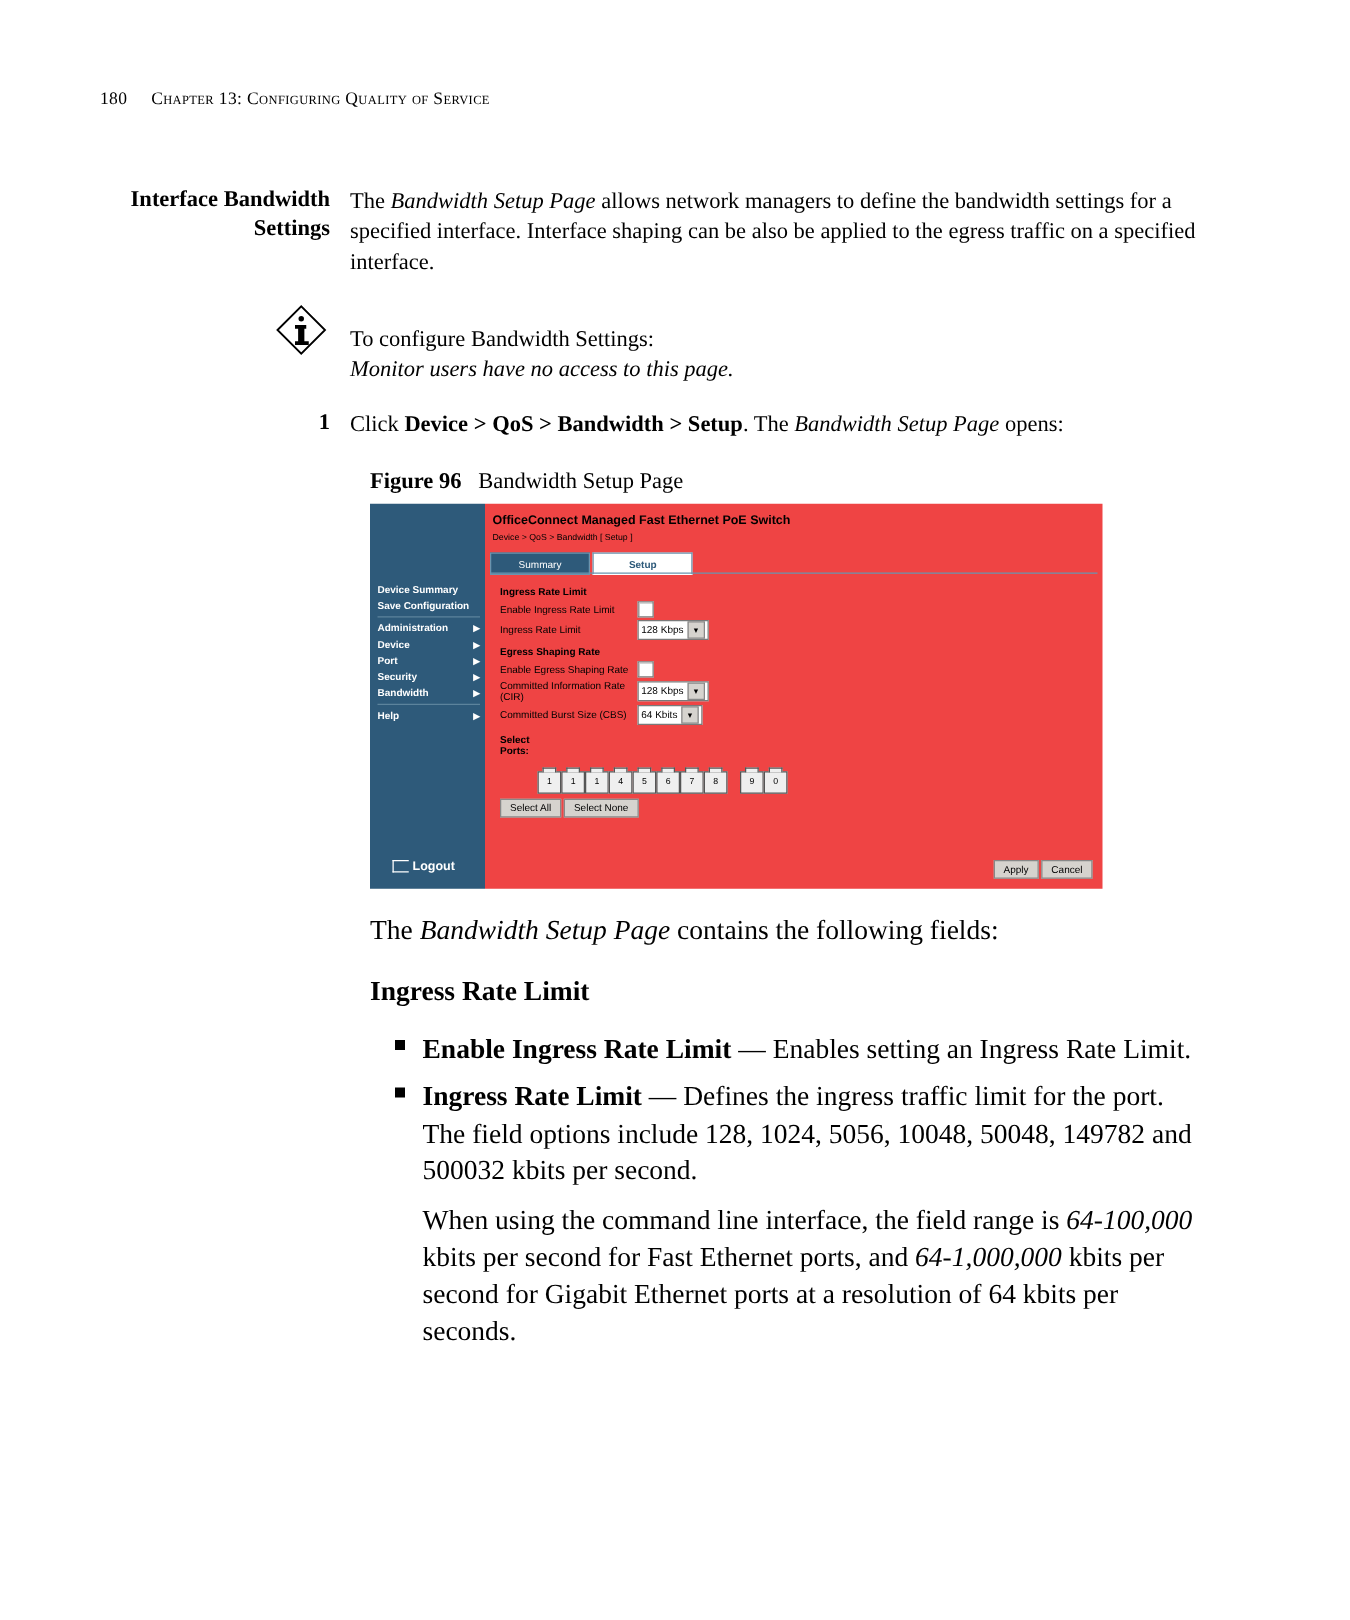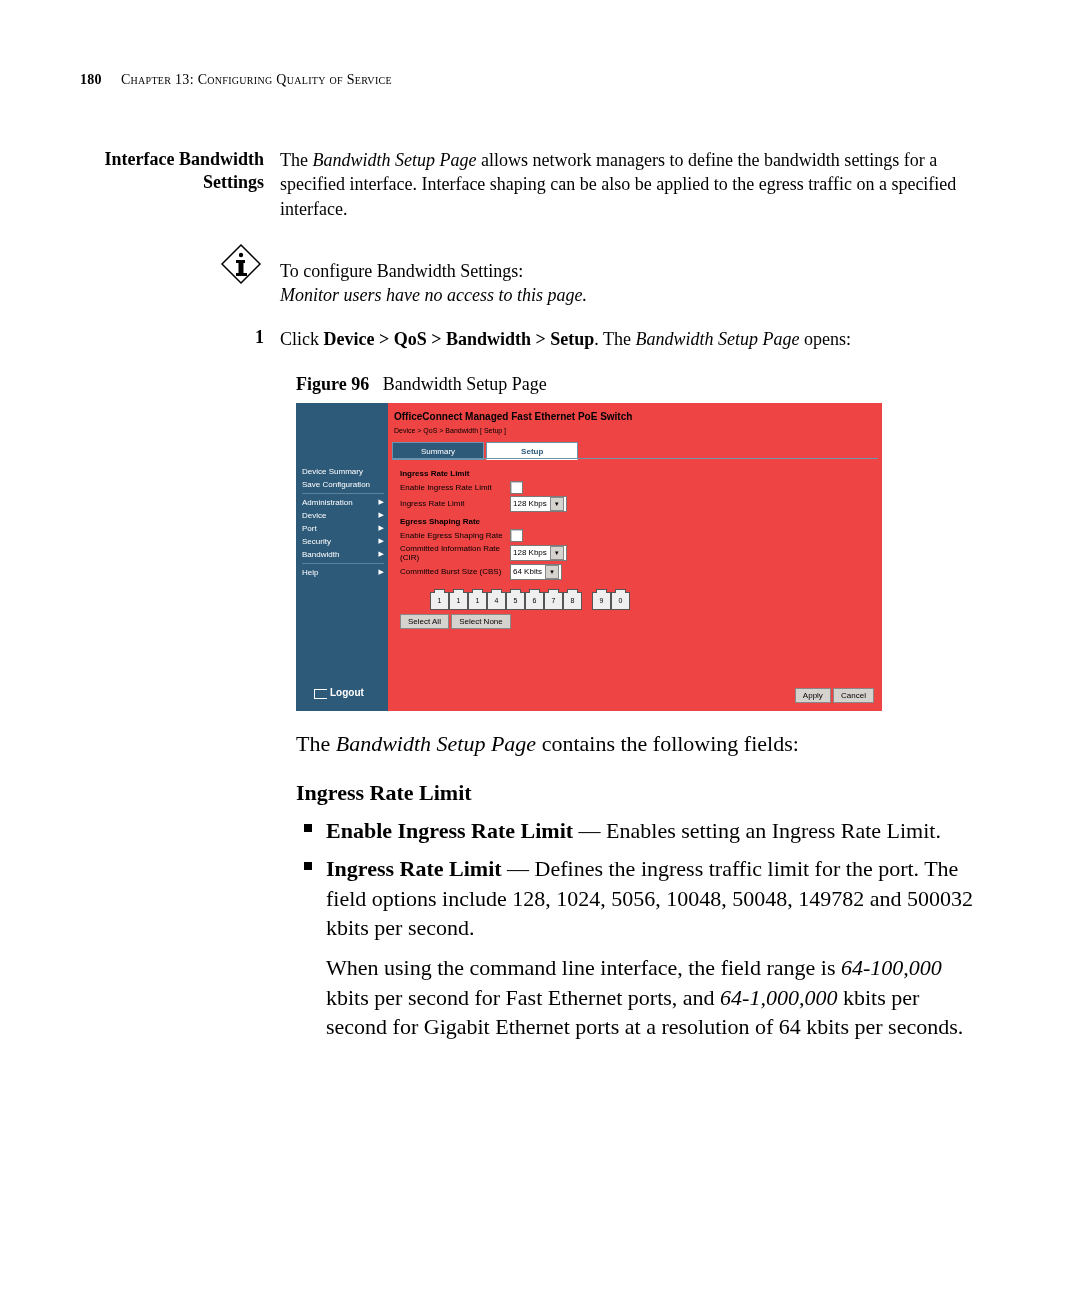--- a/index.html
+++ b/index.html
@@ -1,18 +1,18 @@
 <!DOCTYPE html>
 <html><head>
 <meta charset="utf-8">
 <style>
   html,body{margin:0;padding:0;background:#fff;font-family:"Times New Roman",serif;color:#000}
   .page{width:1080px;height:1296px;position:relative;padding:72px 96px 0 80px;box-sizing:border-box}
   .runhead{font-size:14px;letter-spacing:.3px}
-  .runhead b{font-weight:700}
+  .runhead b{font-weight:400}
   .sc{font-variant:small-caps}
   .two-col{display:flex;margin-top:60px}
   .lcol{width:200px;flex:0 0 200px;text-align:right;padding-right:16px;box-sizing:border-box}
   .rcol{flex:1;font-size:18px;line-height:1.35}
   .sect-head{font-weight:700;font-size:18px;line-height:1.3}
   em{font-style:italic}
   .note-row{display:flex;margin-top:20px}
   .note-icon{width:200px;flex:0 0 200px;display:flex;justify-content:flex-end;padding-right:16px;box-sizing:border-box}
   .note-icon-wrap{width:46px;height:46px}
   .rcol2{flex:1;font-size:18px;line-height:1.35}
@@ -21,31 +21,31 @@
   .step-txt{flex:1;font-size:18px;line-height:1.35}
   .fig-cap{margin:22px 0 8px 16px;font-size:18px}
   .fig-cap b{font-weight:700}
   .screenshot{margin-left:16px;width:586px;height:308px;background:#fff;position:relative;font-family:Arial,Helvetica,sans-serif;font-size:8px;color:#000;border:0}
   
   .ss-nav{position:absolute;left:0;top:0;width:92px;height:308px;background:#2e5a7a;color:#fff}
   .ss-logo{position:absolute;left:18px;top:0;width:70px;height:50px}
   .ss-logo-text{position:absolute;left:6px;top:30px;font-size:20px;letter-spacing:.5px;color:#000;font-family:Arial}
   .ss-logo-wrap{position:absolute;left:0;top:0;width:92px;height:58px;background:#fff}
   .ss-navlist{position:absolute;left:6px;top:62px;right:4px}
-  .ss-nav-item{font-size:8px;font-weight:400;padding:2px 0;display:flex;justify-content:space-between;align-items:center}
+  .ss-nav-item{font-size:8px;font-weight:700;padding:2px 0;display:flex;justify-content:space-between;align-items:flex-end}
   .ss-nav-sep{border-top:1px solid #5c839c;margin:2px 0}
   .ss-nav-arrow{font-size:7px}
   .ss-logout{position:absolute;left:18px;bottom:12px;font-size:10px;font-weight:700;color:#fff}
   .ss-logout::before{content:"";display:inline-block;width:12px;height:8px;border:1px solid #fff;border-right:none;margin-right:3px;vertical-align:middle}
   
   .ss-main{position:absolute;left:92px;top:0;right:0;height:308px;background:#ef4444}
   .ss-title{position:absolute;left:6px;top:8px;font-size:10px;font-weight:700}
   .ss-bc{position:absolute;left:6px;top:24px;font-size:7px}
   .ss-tabs{position:absolute;left:4px;top:38px;right:4px;height:18px}
-  .ss-tab{display:inline-block;width:92px;height:18px;text-align:center;line-height:18px;font-size:8px;border:1px solid #6b94ae;box-sizing:border-box;position:relative;top:1px}
+  .ss-tab{display:inline-block;width:80px;height:18px;text-align:center;line-height:18px;font-size:8px;border:1px solid #6b94ae;box-sizing:border-box;position:relative;top:1px}
   .ss-tab.inactive{background:#2e5a7a;color:#fff}
   .ss-tab.active{background:#fff;color:#2e5a7a;font-weight:700;border-bottom:1px solid #fff}
   .ss-tabline{position:absolute;left:4px;right:4px;top:55px;border-top:1px solid #6b94ae}
   .ss-form{position:absolute;left:12px;top:64px;right:12px}
   .ss-group{font-size:8px;font-weight:700;margin:2px 0 3px 0}
   .ss-row{display:flex;align-items:center;font-size:8px;margin:2px 0}
   .ss-lbl{width:110px}
   .ss-cb{width:11px;height:11px;border:1px solid #7a7a7a;background:#fff;box-shadow:inset 1px 1px 0 #c8c8c8}
   .ss-sel{height:14px;border:1px solid #7a7a7a;background:#fff;display:inline-flex;align-items:center;padding:0 2px;font-size:8px}
   .ss-sel .dd{width:12px;height:12px;background:#d6d3ce;border:1px solid #888;margin-left:3px;display:flex;align-items:center;justify-content:center;font-size:7px}
@@ -54,21 +54,21 @@
   .ss-portstrip{margin:12px 0 4px 30px;display:flex;gap:0}
   .ss-port{width:17px;height:16px;border:1px solid #555;text-align:center;line-height:16px;font-size:7px;background:#efefef;position:relative}
   .ss-port::before{content:"";position:absolute;left:3px;right:3px;top:-4px;height:3px;border:1px solid #555;border-bottom:none;background:#efefef}
   .ss-port-gap{width:10px}
   .ss-btns{margin-top:2px}
   .ss-btn{display:inline-block;padding:2px 7px;font-size:8px;background:#d6d3ce;border:1px solid #888}
   .ss-footer{position:absolute;right:8px;bottom:8px}
   
   .body-block{margin-left:216px;font-size:22px;line-height:1.35}
   .sub-head{font-weight:700;margin:20px 0 8px 0}
-  ul.bul{list-style:none;padding:0;margin:4px}
+  ul.bul{list-style:none;padding:0;margin:16px}
   ul.bul>li{position:relative;padding-left:26px;margin:8px 0}
   ul.bul>li::before{content:"";position:absolute;left:4px;top:8px;width:8px;height:8px;background:#000}
   .indent-para{padding-left:26px;margin-top:10px}
 </style>
 </head>
 <body>
 
 <div class="page">
 
   <div class="runhead">
@@ -197,20 +197,23 @@
           </div>
           <div class="ss-row">
             <div class="ss-lbl">Committed Burst Size (CBS)</div>
             <div class="ss-sel">
                 <span>64 Kbits</span>
                 <span class="dd">▾</span>
               </div>
           </div>
 
           <div class="ss-ports">
+            <div class="ss-ports-lbl">
+              <span>Select</span><br><span>Ports:</span>
+            </div>
             <div class="ss-portstrip" id="portstrip">
                 <div class="ss-port">1</div>
                 <div class="ss-port">1</div>
                 <div class="ss-port">1</div>
                 <div class="ss-port">4</div>
                 <div class="ss-port">5</div>
                 <div class="ss-port">6</div>
                 <div class="ss-port">7</div>
                 <div class="ss-port">8</div>
                 <div class="ss-port-gap"></div>

